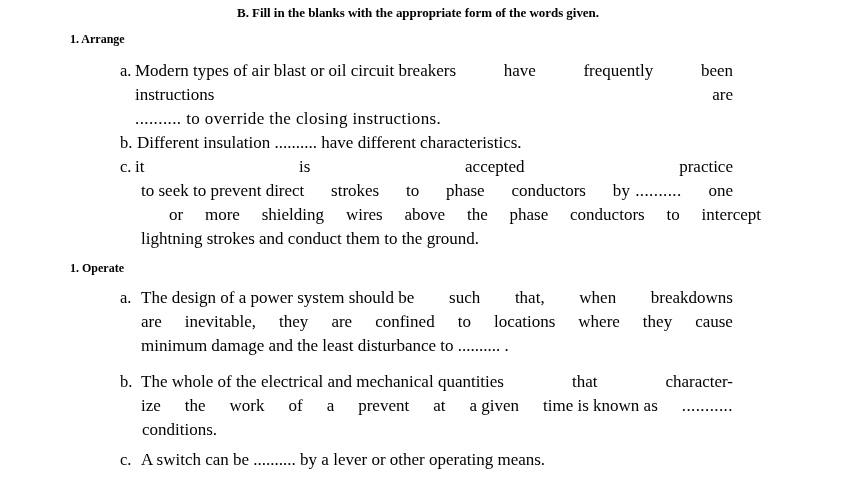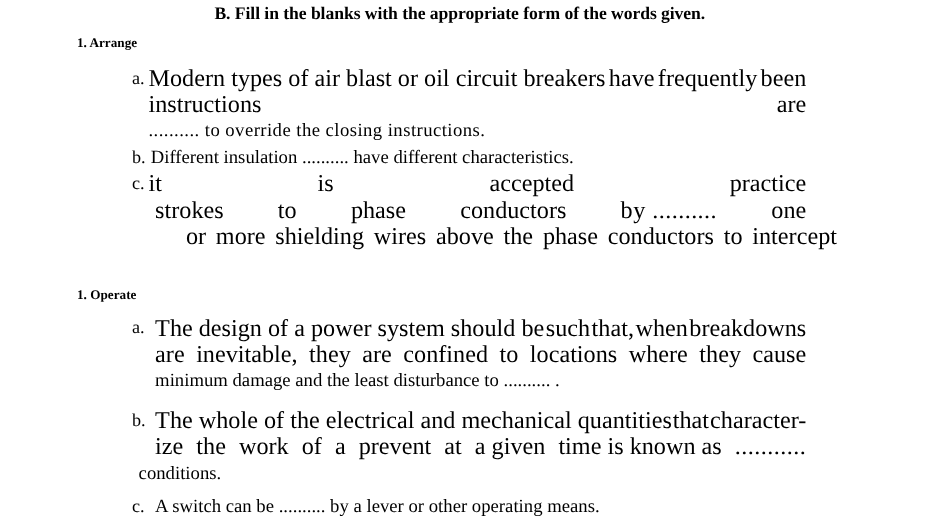--- a/index.html
+++ b/index.html
@@ -23,21 +23,21 @@
     height: 480px;
   }
 
   
   .doc-title {
     position: absolute;
     left: 88px;
     top: 2px;
     width: 660px;
     text-align: center;
-    font-size: 16px;
+    font-size: 13px;
     font-weight: bold;
     letter-spacing: -0.05px;
     line-height: 22px;
     white-space: nowrap;
   }
 
   
   .section-head {
     position: absolute;
     left: 70px;
@@ -63,21 +63,21 @@
     font-size: 16.5px;
     line-height: 20px;
     white-space: pre;
   }
 
   
   .jrow {
     position: absolute;
     display: flex;
     flex-direction: row;
-    font-size: 22px;
+    font-size: 17px;
     line-height: 20px;
     white-space: pre;
   }
   .jrow > span { white-space: pre; }
   .jrow.spread { justify-content: space-between; }
 
   .dots { letter-spacing: 0.4px; }
 </style>
 </head>
 <body>
@@ -105,39 +105,41 @@
   <div class="line" style="left:137px; top:133px;">Different insulation .......... have different characteristics.</div>
 
   <div class="marker" style="left:120px; top:157px;">c.</div>
   <div class="jrow spread" style="left:135px; top:157px; width:598px;">
     <span>it</span>
     <span>is</span>
     <span>accepted</span>
     <span>practice</span>
   </div>
   <div class="jrow spread" style="left:141px; top:181px; width:592px;">
+    <span>to seek to prevent direct</span>
     <span>strokes</span>
     <span>to</span>
     <span>phase</span>
     <span>conductors</span>
     <span class="dots">by ..........</span>
     <span>one</span>
   </div>
   <div class="jrow spread" style="left:141px; top:205px; width:592px;margin-left:28px;">
     <span>or</span>
     <span>more</span>
     <span>shielding</span>
     <span>wires</span>
     <span>above</span>
     <span>the</span>
     <span>phase</span>
     <span>conductors</span>
     <span>to</span>
     <span>intercept</span>
   </div>
+  <div class="line" style="left:141px; top:229px;">lightning strokes and conduct them to the ground.</div>
 
   <div class="section-head" id="sec2-head">1. Operate</div>
 
   <div class="marker" style="left:120px; top:288px;">a.</div>
   <div class="jrow spread" style="left:141px; top:288px; width:592px;">
     <span>The design of a power system should be</span>
     <span>such</span>
     <span>that,</span>
     <span>when</span>
     <span>breakdowns</span>
@@ -167,18 +169,18 @@
     <span>the</span>
     <span>work</span>
     <span>of</span>
     <span>a</span>
     <span>prevent</span>
     <span>at</span>
     <span>a given</span>
     <span>time is known as</span>
     <span class="dots">...........</span>
   </div>
-  <div class="line" style="left:126px; top:420px;">conditions.</div>
+  <div class="line" style="left:142px; top:420px;">conditions.</div>
 
   <div class="marker" style="left:120px; top:450px;">c.</div>
   <div class="line" style="left:141px; top:450px;">A switch can be .......... by a lever or other operating means.</div>
 
 </div>
 
 </body></html>

